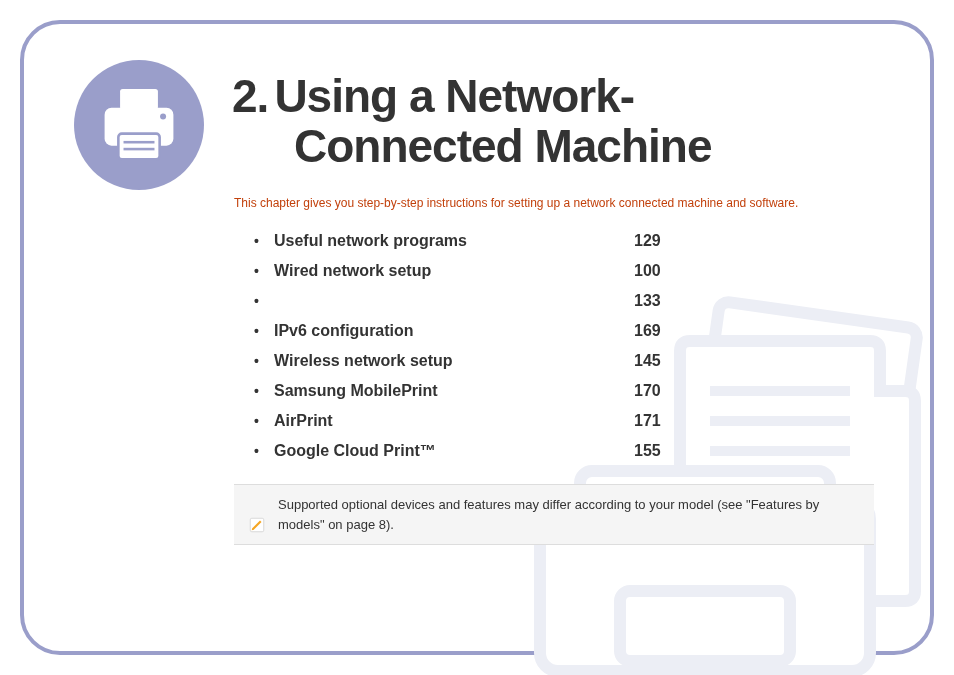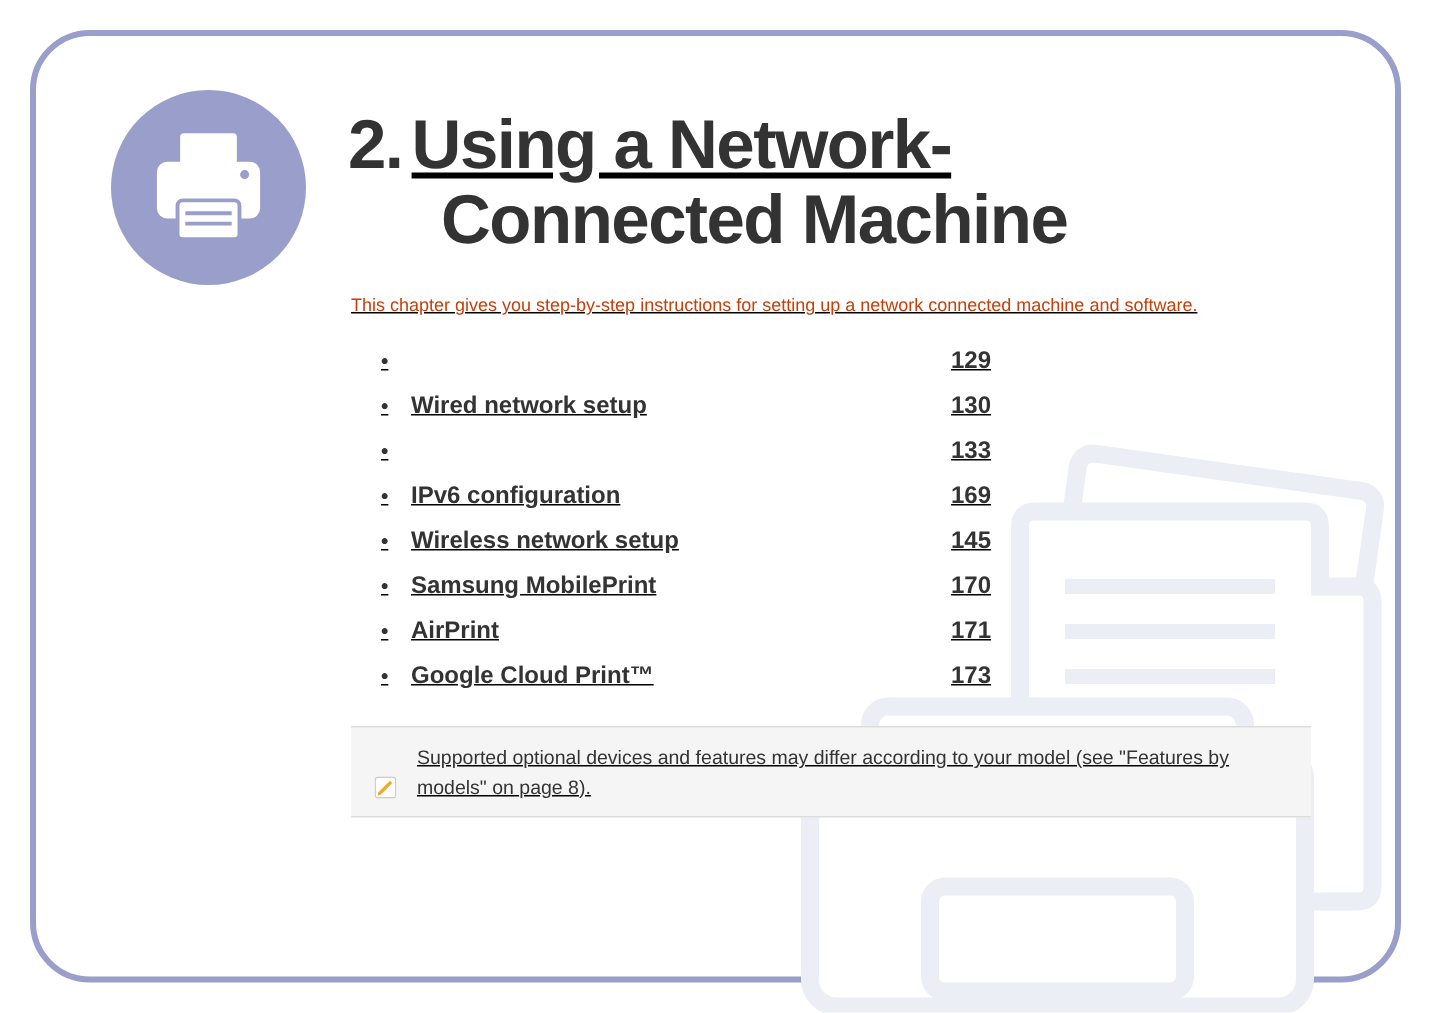--- a/index.html
+++ b/index.html
@@ -22,21 +22,20 @@
       right: 20px;
       bottom: 20px;
       border: 4px solid #9a9eca;
       border-radius: 40px;
       background: #fff;
     }
     .content {
       position: relative;
       padding: 40px 26px 30px 50px;
       height: 100%;
-      text-decoration: underline;
     }
     .header-row {
       display: flex;
       align-items: flex-start;
       gap: 28px;
       margin-bottom: 10px;
     }
     .icon-circle {
       width: 130px;
       height: 130px;
@@ -183,28 +182,29 @@
         <span class="chapter-num">2.</span><span>Using a Network-</span><br>
         <span style="margin-left:62px;display:inline-block">Connected Machine</span>
       </h1>
     </div>
 
     <p class="intro-text">This chapter gives you step-by-step instructions for setting up a network connected machine and software.</p>
 
     <div class="toc">
       <div class="toc-row">
         <span class="toc-bullet">•</span>
+        <span class="toc-label">Useful network programs</span>
         <span class="toc-spacer"></span>
         <span class="toc-page">129</span>
       </div>
       <div class="toc-row">
         <span class="toc-bullet">•</span>
         <span class="toc-label">Wired network setup</span>
         <span class="toc-spacer"></span>
-        <span class="toc-page">130</span>
+        <span class="toc-page">100</span>
       </div>
       <div class="toc-row">
         <span class="toc-bullet">•</span>
         <span class="toc-spacer"></span>
         <span class="toc-page">133</span>
       </div>
       <div class="toc-row">
         <span class="toc-bullet">•</span>
         <span class="toc-label">IPv6 configuration</span>
         <span class="toc-spacer"></span>
@@ -225,21 +225,21 @@
       <div class="toc-row">
         <span class="toc-bullet">•</span>
         <span class="toc-label">AirPrint</span>
         <span class="toc-spacer"></span>
         <span class="toc-page">171</span>
       </div>
       <div class="toc-row">
         <span class="toc-bullet">•</span>
         <span class="toc-label">Google Cloud Print™</span>
         <span class="toc-spacer"></span>
-        <span class="toc-page">173</span>
+        <span class="toc-page">155</span>
       </div>
     </div>
 
     <div class="note-box">
       <svg class="note-icon" viewBox="0 0 24 24">
         <rect x="3" y="3" width="18" height="18" rx="2" fill="#fff" stroke="#ccc" stroke-width="1"></rect>
         <path d="M6 16 L16 6 L18 8 L8 18 L5 19 Z" fill="#f5a623"></path>
         <path d="M5 19 L8 18 L6 16 Z" fill="#f5a623"></path>
       </svg>
       <div class="note-text">Supported optional devices and features may differ according to your model (see "Features by models" on page 8).</div>

